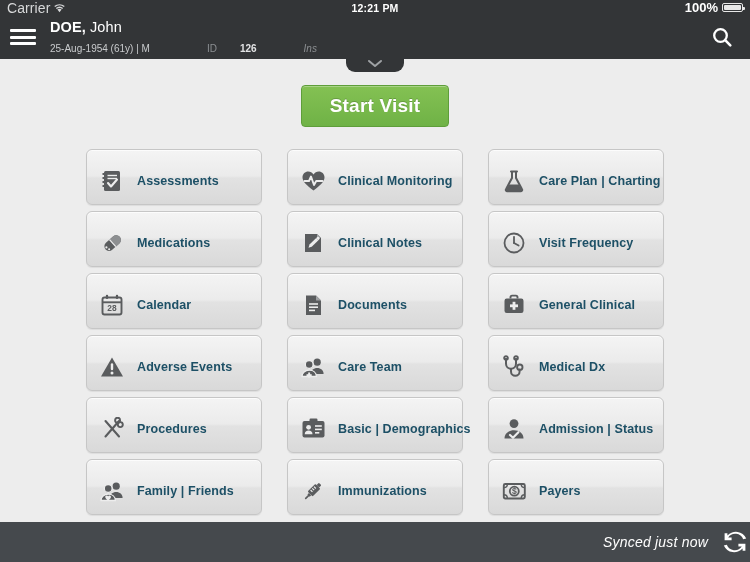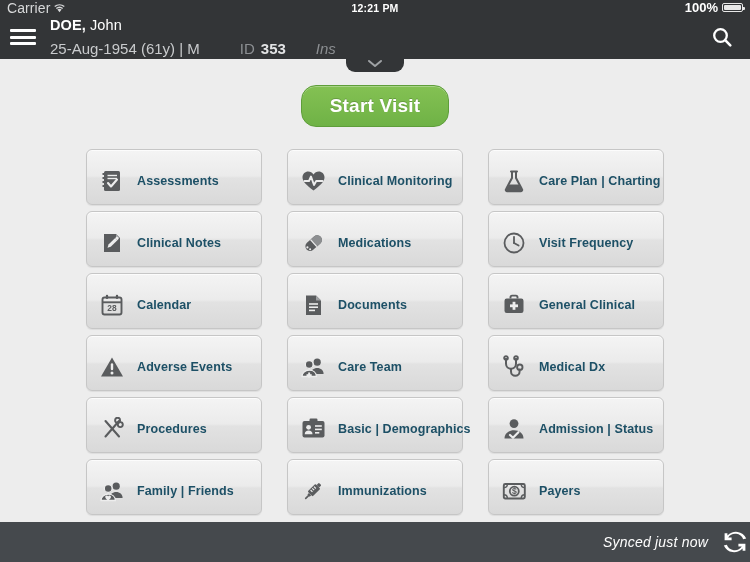--- a/index.html
+++ b/index.html
@@ -100,21 +100,21 @@
 
   .patient { display: flex; flex-direction: column; justify-content: center; line-height: 1.15; }
   .patient-name {
     color: #ffffff;
     font-size: 14.5px;
     letter-spacing: .1px;
     margin-bottom: 7px;
   }
   .patient-name b { font-weight: bold; }
   .patient-name .given { font-weight: normal; }
-  .patient-meta { display: flex; align-items: baseline; gap: 0; font-size: 15px; color: #bfc1c3; }
+  .patient-meta { display: flex; align-items: baseline; gap: 17px; font-size: 10px; color: #bfc1c3; }
   .pm-dob { color: #c9cbcd; }
   .pm-idlabel { color: #8c8f92; margin-left: 40px; }
   .pm-idval { color: #e3e4e5; font-weight: bold; margin-left: 6px; }
   .pm-ins { font-style: italic; color: #8c8f92; margin-left: 30px; }
 
   .search-btn {
     margin-left: auto;
     width: 28px; height: 28px;
     display: flex; align-items: center; justify-content: center;
     cursor: pointer;
@@ -146,21 +146,21 @@
   }
 
   .start-visit-wrap {
     display: flex;
     justify-content: center;
     padding-top: 26px;
   }
   .start-visit {
     background: linear-gradient(to bottom, #84c153 0%, #6fb246 100%);
     border: 1px solid #5e9e3a;
-    border-radius: 15px;
+    border-radius: 4px;
     color: #ffffff;
     font-size: 19px;
     font-weight: bold;
     letter-spacing: .2px;
     padding: 10px 28px 11px;
     cursor: pointer;
     text-shadow: 0 -1px 0 rgba(0,0,0,.18);
     box-shadow: inset 0 1px 0 rgba(255,255,255,.3);
     line-height: 1;
   }
@@ -254,21 +254,21 @@
         <i></i>
     </div>
 
     <div class="patient">
       <div class="patient-name">
         <b>DOE,</b><span class="given"> John</span>
       </div>
       <div class="patient-meta">
         <span class="pm-dob">25-Aug-1954 (61y) | M</span>
         <span class="pm-idlabel">ID</span>
-        <span class="pm-idval">353</span>
+        <span class="pm-idval">126</span>
         <span class="pm-ins">Ins</span>
       </div>
     </div>
 
     <div class="search-btn">
       <svg width="22" height="22" viewBox="0 0 22 22">
         <circle cx="9.5" cy="9.5" r="6.3" fill="none" stroke="#ffffff" stroke-width="2.3"></circle>
         <line x1="14.2" y1="14.2" x2="19.3" y2="19.3" stroke="#ffffff" stroke-width="2.6" stroke-linecap="round"></line>
       </svg>
     </div>
@@ -319,43 +319,43 @@
           <svg width="22" height="24" viewBox="0 0 22 24">
             <path d="M8 2.5 h6 M9 2.5 v6.5 L3 20.2 a1.4 1.4 0 0 0 1.2 2.1 h13.6 a1.4 1.4 0 0 0 1.2 -2.1 L13 9 V2.5" fill="none" stroke="#5a5c5e" stroke-width="2" stroke-linecap="round" stroke-linejoin="round"></path>
             <path d="M6.2 15.5 h9.6 l3 5 a1 1 0 0 1 -.9 1.6 h-13.8 a1 1 0 0 1 -.9 -1.6 Z" fill="#5a5c5e"></path>
           </svg>
         </span>
         <span class="tlabel">Care Plan | Charting</span>
       </div>
 
       <div class="tile">
         <span class="ticon">
-          <svg width="22" height="24" viewBox="0 0 22 24">
-            <path d="M3 3 h12 l4 4 v14 H3 Z" fill="#5a5c5e"></path>
-            <path d="M15 3 v4 h4 Z" fill="#9d9fa1"></path>
-            <path d="M6.5 16.8 l1-3.2 L14.2 7 l2.2 2.2 -6.7 6.6 Z" fill="#ededed"></path>
-            <path d="M14.2 7 l2.2 2.2 1.1-1.1 a.9 .9 0 0 0 0-1.3 l-.9-.9 a.9 .9 0 0 0-1.3 0 Z" fill="#ededed"></path>
-          </svg>
-        </span>
-        <span class="tlabel">Clinical Notes</span>
-      </div>
-
-      <div class="tile">
-        <span class="ticon">
           <svg width="25" height="24" viewBox="0 0 25 24">
             <g transform="rotate(-42 12.5 12)">
               <rect x="3" y="7.5" width="19" height="9.4" rx="4.7" fill="#5a5c5e"></rect>
               <path d="M12.5 7.5 h4.8 a4.7 4.7 0 0 1 0 9.4 h-4.8 Z" fill="#8d8f91"></path>
               <line x1="12.5" y1="7.5" x2="12.5" y2="16.9" stroke="#ededed" stroke-width="1.3"></line>
             </g>
             <circle cx="6.4" cy="16.4" r="1.1" fill="#ededed"></circle>
             <circle cx="9.1" cy="18.2" r="1.0" fill="#ededed"></circle>
           </svg>
         </span>
         <span class="tlabel">Medications</span>
+      </div>
+
+      <div class="tile">
+        <span class="ticon">
+          <svg width="22" height="24" viewBox="0 0 22 24">
+            <path d="M3 3 h12 l4 4 v14 H3 Z" fill="#5a5c5e"></path>
+            <path d="M15 3 v4 h4 Z" fill="#9d9fa1"></path>
+            <path d="M6.5 16.8 l1-3.2 L14.2 7 l2.2 2.2 -6.7 6.6 Z" fill="#ededed"></path>
+            <path d="M14.2 7 l2.2 2.2 1.1-1.1 a.9 .9 0 0 0 0-1.3 l-.9-.9 a.9 .9 0 0 0-1.3 0 Z" fill="#ededed"></path>
+          </svg>
+        </span>
+        <span class="tlabel">Clinical Notes</span>
       </div>
 
       <div class="tile">
         <span class="ticon">
           <svg width="24" height="24" viewBox="0 0 24 24">
             <circle cx="12" cy="12" r="9.5" fill="none" stroke="#5a5c5e" stroke-width="1.8"></circle>
             <line x1="12" y1="12" x2="12" y2="5.8" stroke="#5a5c5e" stroke-width="1.8" stroke-linecap="round"></line>
             <line x1="12" y1="12" x2="16.6" y2="14.5" stroke="#5a5c5e" stroke-width="1.8" stroke-linecap="round"></line>
           </svg>
         </span>

